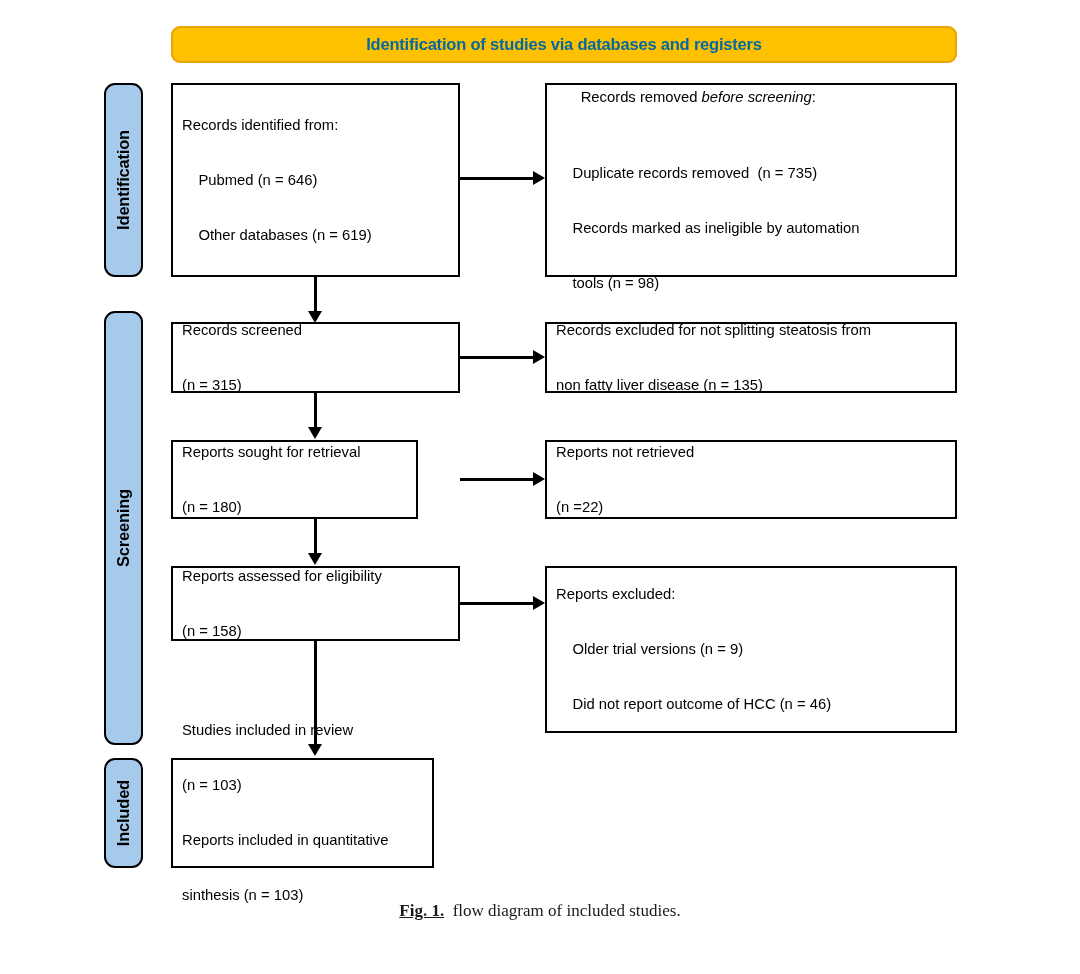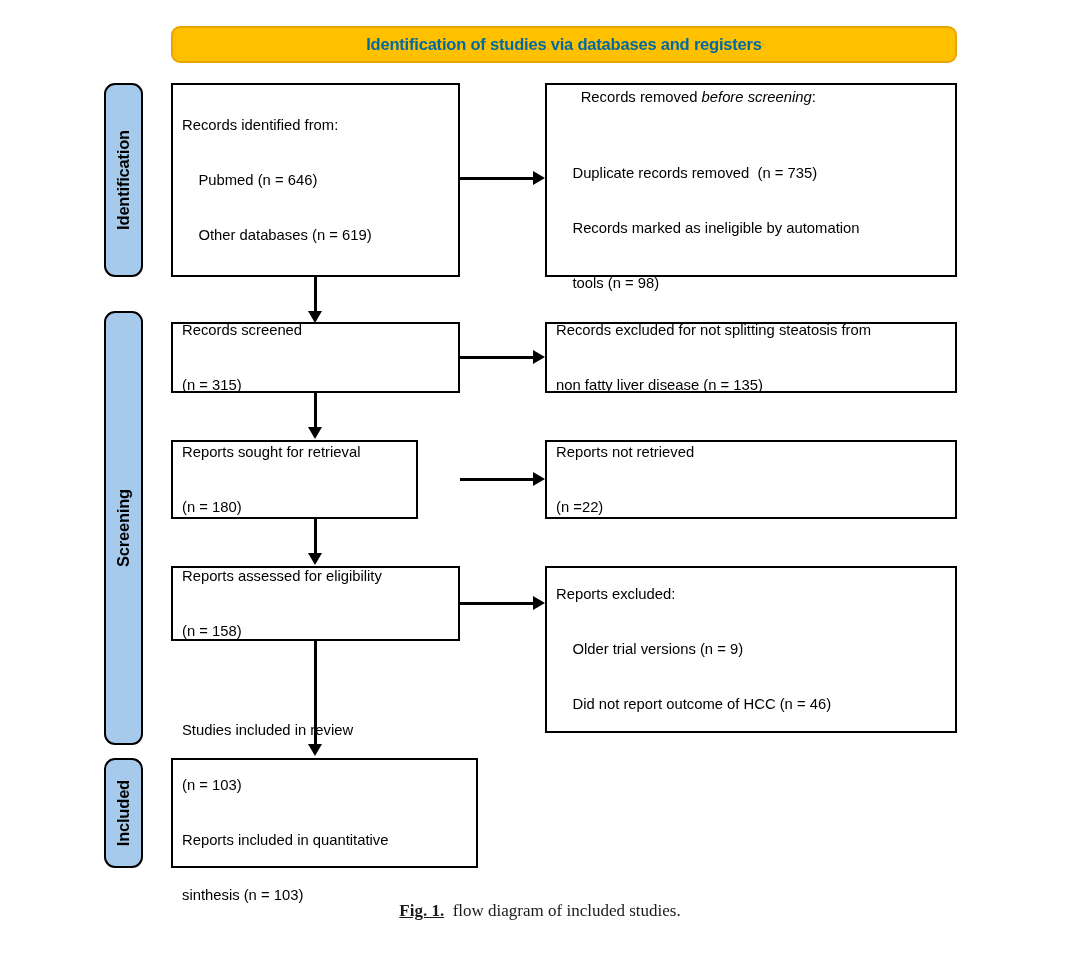--- a/index.html
+++ b/index.html
@@ -205,21 +205,21 @@
     <div class="node-line">    Older trial versions (n = 9)</div>
     <div class="node-line">    Did not report outcome of HCC (n = 46)</div>
   </div>
 
   <div class="conn conn-h" style="left:460px; top:602px; width:73px;"></div>
   <div class="arrowhead arrow-right" style="left:533px; top:596px;"></div>
 
   <div class="conn conn-v" style="left:314px; top:641px; height:105px;"></div>
   <div class="arrowhead arrow-down" style="left:308px; top:744px;"></div>
 
-  <div class="node" style="left:171px; top:758px; width:307px; height:110px;">
+  <div class="node" style="left:171px; top:758px; width:263px; height:110px;">
     <div class="node-line">Studies included in review</div>
     <div class="node-line">(n = 103)</div>
     <div class="node-line">Reports included in quantitative</div>
     <div class="node-line">sinthesis (n = 103)</div>
   </div>
 
   <div class="caption" style="top:901px;">
     <span class="caption-label">Fig. 1.</span>&nbsp;
     <span>flow diagram of included studies.</span>
   </div>

